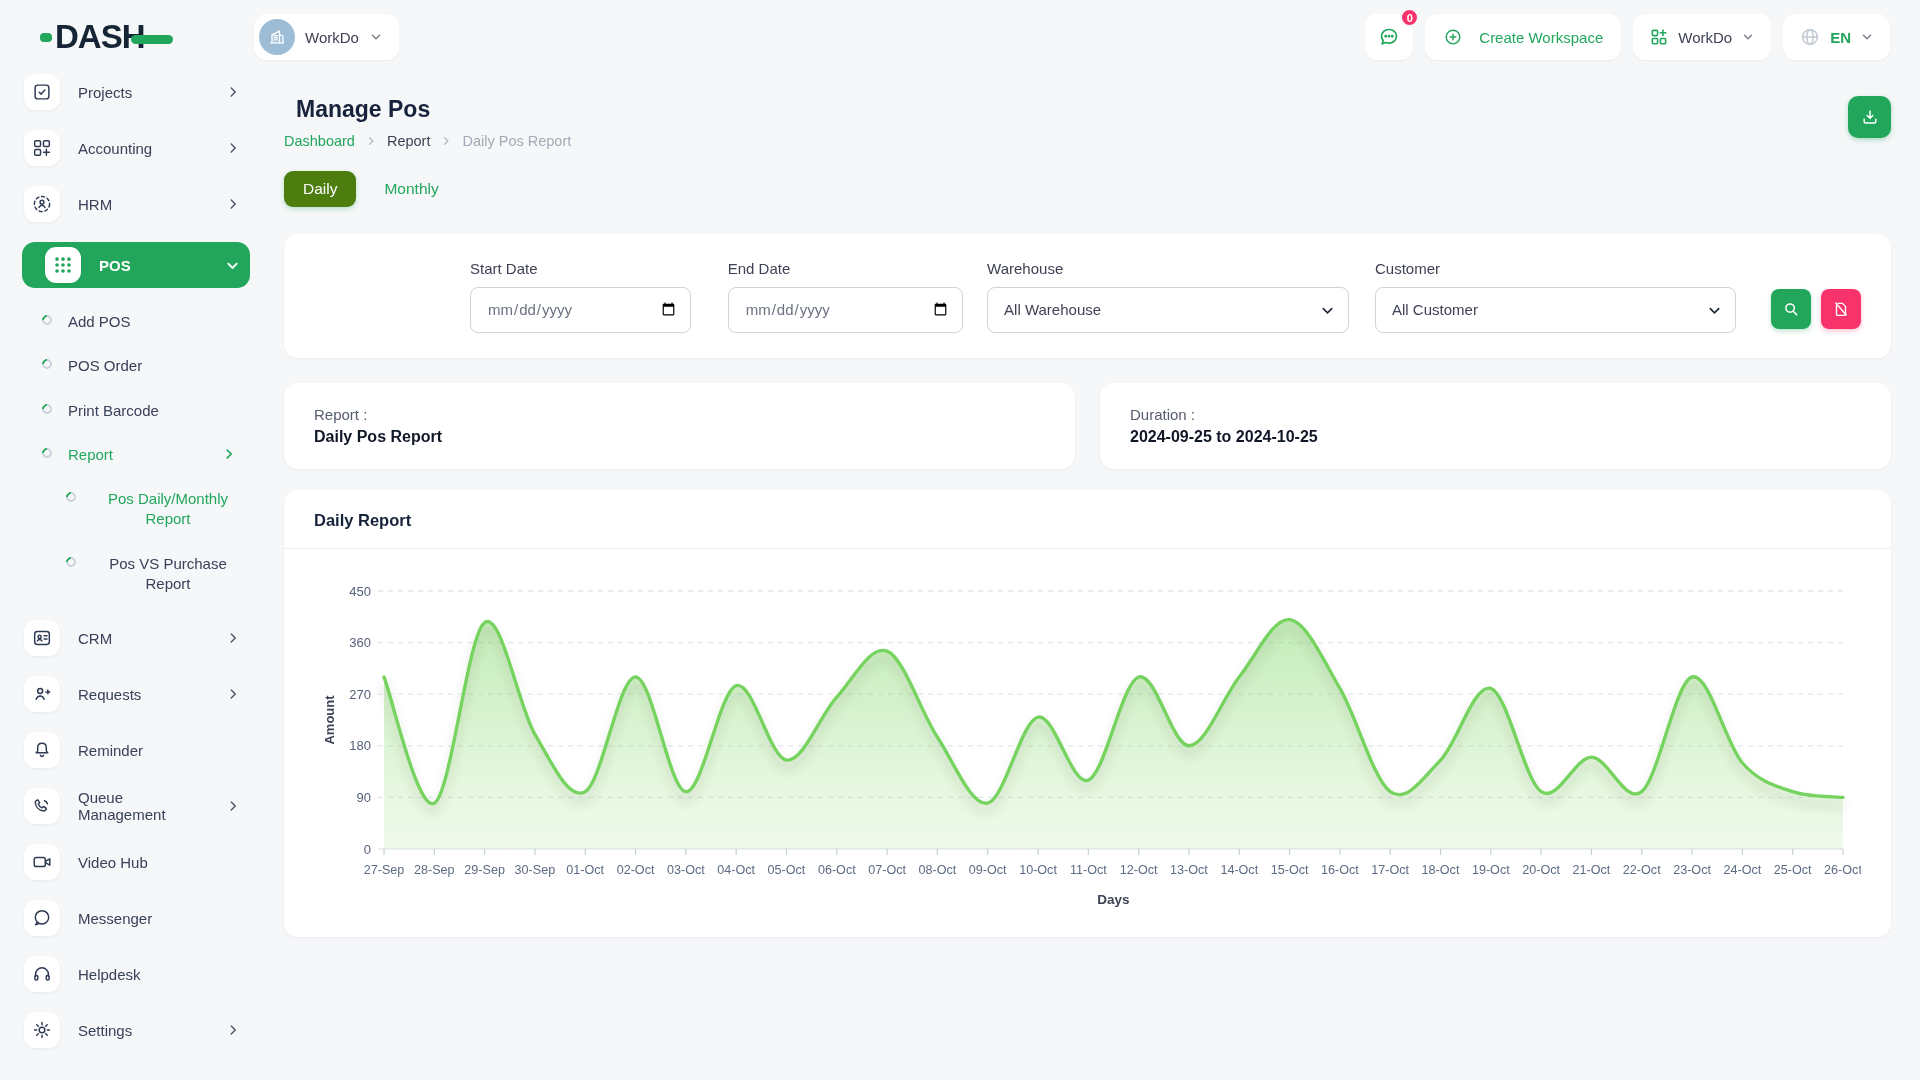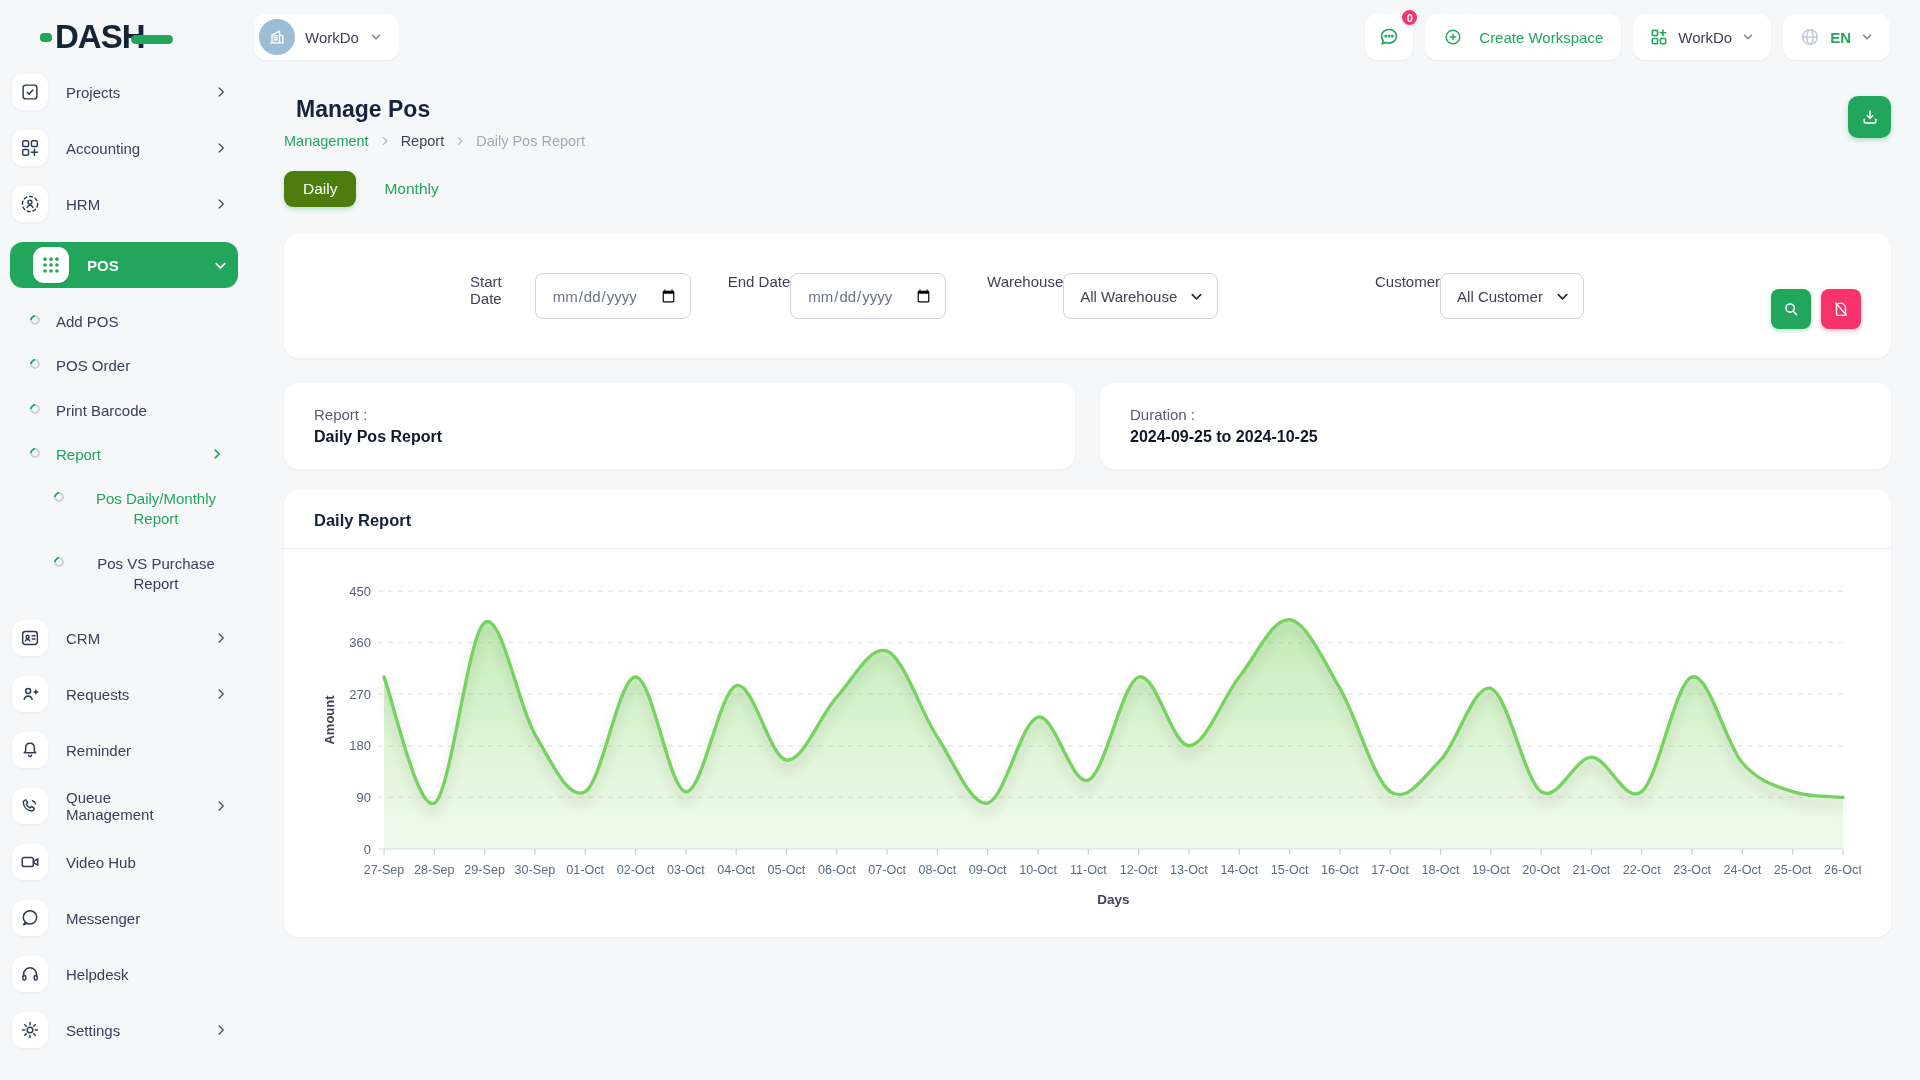--- a/index.html
+++ b/index.html
@@ -23,21 +23,21 @@
   .badge { position:absolute; top:-6px; right:-6px; min-width:19px; height:19px; border-radius:10px;
            background:#f8336b; color:#fff; font-size:11px; font-weight:700; display:flex;
            align-items:center; justify-content:center; border:2px solid #f6f7f9; padding:0 4px; }
   .create-ws { padding:0 18px; gap:16px; color:#21a65c; font-weight:500; }
   .company-btn { padding:0 16px; gap:9px; }
   .lang-btn { padding:0 16px; gap:9px; }
   .lang-label { color:#21a65c; font-weight:600; }
   .chev { opacity:.65; }
 
   
-  .sidebar { position:absolute; top:74px; left:12px; width:226px; }
+  .sidebar { position:absolute; top:74px; left:24px; width:226px; }
   .side-item { display:flex; align-items:center; gap:18px; height:36px; margin-bottom:20px; cursor:pointer; }
   .icon-tile { width:36px; height:36px; flex:0 0 36px; background:#fff; border-radius:11px;
                box-shadow:0 1px 3px rgba(16,24,40,.06); display:flex; align-items:center; justify-content:center; }
   .side-label { font-size:15px; font-weight:500; color:#39415a; }
   .side-chevron { margin-left:auto; margin-right:10px; display:flex; }
   .side-item.active-pill { background:#21a65c; border-radius:13px; height:46px; padding-left:23px; margin-left:-2px; margin-right:0; }
   .side-item.active-pill .side-label { color:#fff; font-weight:700; }
   .side-sub { list-style:none; margin:24px 0 26px 0; padding:0 0 0 18px; }
   .sub-item { display:flex; align-items:flex-start; gap:16px; margin-bottom:24px; cursor:pointer; }
   .bullet { width:10px; height:10px; border:2.5px solid #c9d0da; border-top-color:#21a65c;
@@ -61,21 +61,21 @@
             box-shadow:0 2px 5px rgba(33,166,92,.35); }
   .tabs { display:flex; align-items:center; gap:28px; margin-top:22px; }
   .tab { border:none; background:transparent; font-family:inherit; font-size:15.5px; font-weight:500;
          color:#21a65c; cursor:pointer; padding:0; }
   .tab.active { background:#4d7c0f; color:#fff; border-radius:9px; padding:9px 19px;
                 box-shadow:0 2px 5px rgba(33,166,92,.3); }
 
   .card { background:#fff; border-radius:14px; box-shadow:0 1px 3px rgba(16,24,40,.05); }
 
   .filter-card { margin-top:27px; height:124px; display:flex; align-items:center; padding:0 30px 0 186px; }
-  .field { display:flex; }
+  .field { display:flex; flex-direction:column; }
   .field-label { font-size:15px; color:#3f4254; margin-bottom:10px; }
   .field input[type=date] { height:46px; border:1px solid #ced4da; border-radius:8px; padding:0 12px 0 16px;
         font-family:inherit; font-size:15px; color:#6b7280; background:#fff; }
   .select-wrap { position:relative; }
   .select-wrap select { appearance:none; -webkit-appearance:none; width:100%; height:46px; border:1px solid #ced4da;
         border-radius:8px; padding:0 40px 0 16px; font-family:inherit; font-size:15px; color:#3f4254; background:#fff; cursor:pointer; }
   .select-wrap .sel-chev { position:absolute; right:14px; top:16px; pointer-events:none; }
   .w-start { width:225px; margin-right:37px; }
   .w-end   { width:240px; margin-right:24px; }
   .w-wh    { width:369px; margin-right:26px; }
@@ -379,21 +379,21 @@
     </span>
   </div>
 </nav>
 
 <main class="main">
 
   <div class="page-head">
     <div>
       <h1 class="page-title">Manage Pos</h1>
       <div class="breadcrumb">
-        <a class="crumb-link">Management</a>
+        <a class="crumb-link">Dashboard</a>
         <span class="crumb-sep">
           <svg width="12" height="12" viewBox="0 0 16 16" fill="none" stroke="#7a8294" stroke-width="1.8" stroke-linecap="round">
               <path d="M6 3.5l4.5 4.5L6 12.5"></path>
             </svg>
         </span>
         <span class="crumb-mid">Report</span>
         <span class="crumb-sep">
           <svg width="12" height="12" viewBox="0 0 16 16" fill="none" stroke="#7a8294" stroke-width="1.8" stroke-linecap="round">
               <path d="M6 3.5l4.5 4.5L6 12.5"></path>
             </svg>

